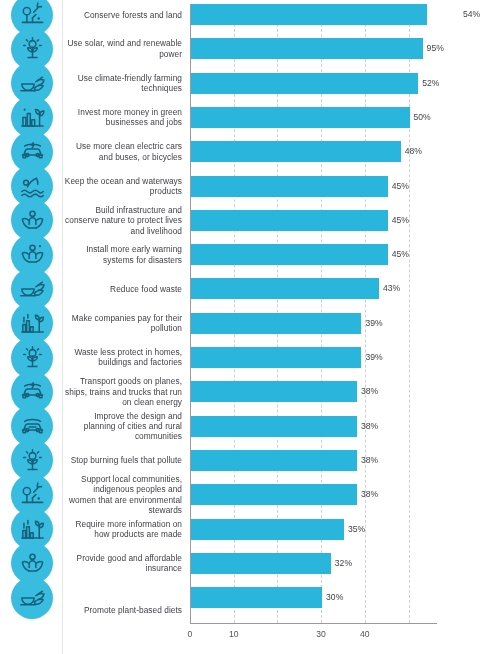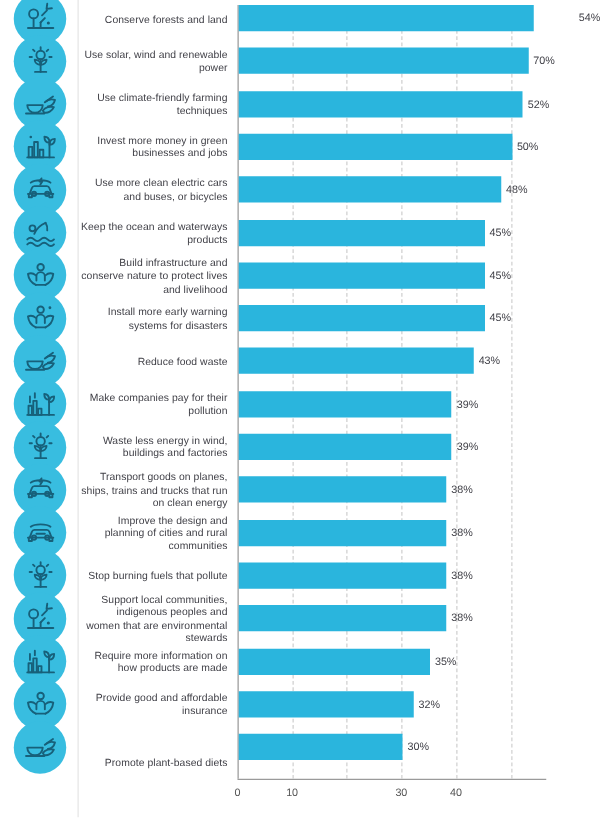--- a/index.html
+++ b/index.html
@@ -329,34 +329,34 @@
         <div class="cat-label" style="top: 9.5px;">Conserve forests and land</div>
         <div class="cat-label" style="top: 38.3px;">Use solar, wind and renewable power</div>
         <div class="cat-label" style="top: 72.6px;">Use climate-friendly farming techniques</div>
         <div class="cat-label" style="top: 106.9px;">Invest more money in green businesses and jobs</div>
         <div class="cat-label" style="top: 141.2px;">Use more clean electric cars and buses, or bicycles</div>
         <div class="cat-label" style="top: 175.5px;">Keep the ocean and waterways products</div>
         <div class="cat-label" style="top: 204.8px;">Build infrastructure and conserve nature to protect lives and livelihood</div>
         <div class="cat-label" style="top: 244.1px;">Install more early warning systems for disasters</div>
         <div class="cat-label" style="top: 283.9px;">Reduce food waste</div>
         <div class="cat-label" style="top: 312.7px;">Make companies pay for their pollution</div>
-        <div class="cat-label" style="top: 347px;">Waste less energy in wind, buildings and factories</div>
+        <div class="cat-label" style="top: 347px;">Waste less protect in homes, buildings and factories</div>
         <div class="cat-label" style="top: 376.3px;">Transport goods on planes, ships, trains and trucks that run on clean energy</div>
         <div class="cat-label" style="top: 410.6px;">Improve the design and planning of cities and rural communities</div>
         <div class="cat-label" style="top: 455.4px; margin-left: 17px;">Stop burning fuels that pollute</div>
         <div class="cat-label" style="top: 473.7px;">Support local communities, indigenous peoples and women that are environmental stewards</div>
         <div class="cat-label" style="top: 518.5px;">Require more information on how products are made</div>
         <div class="cat-label" style="top: 552.8px;">Provide good and affordable insurance</div>
         <div class="cat-label" style="top: 605px;">Promote plant-based diets</div>
       </div>
     <div id="bars">
         <div class="bar" style="left: 128px; top: 4px; width: 235.98px; background: rgb(42, 181, 221);"></div>
         <div class="bar-value" style="left: 367.98px; top: 4px; margin-left: 32px;">54%</div>
         <div class="bar" style="left: 128px; top: 38.3px; width: 231.61px; background: rgb(42, 181, 221);"></div>
-        <div class="bar-value" style="left: 363.61px; top: 38.3px;">70%</div>
+        <div class="bar-value" style="left: 363.61px; top: 38.3px;">95%</div>
         <div class="bar" style="left: 128px; top: 72.6px; width: 227.24px; background: rgb(42, 181, 221);"></div>
         <div class="bar-value" style="left: 359.24px; top: 72.6px;">52%</div>
         <div class="bar" style="left: 128px; top: 106.9px; width: 218.5px; background: rgb(42, 181, 221);"></div>
         <div class="bar-value" style="left: 350.5px; top: 106.9px;">50%</div>
         <div class="bar" style="left: 128px; top: 141.2px; width: 209.76px; background: rgb(42, 181, 221);"></div>
         <div class="bar-value" style="left: 341.76px; top: 141.2px;">48%</div>
         <div class="bar" style="left: 128px; top: 175.5px; width: 196.65px; background: rgb(42, 181, 221);"></div>
         <div class="bar-value" style="left: 328.65px; top: 175.5px;">45%</div>
         <div class="bar" style="left: 128px; top: 209.8px; width: 196.65px; background: rgb(42, 181, 221);"></div>
         <div class="bar-value" style="left: 328.65px; top: 209.8px;">45%</div>

